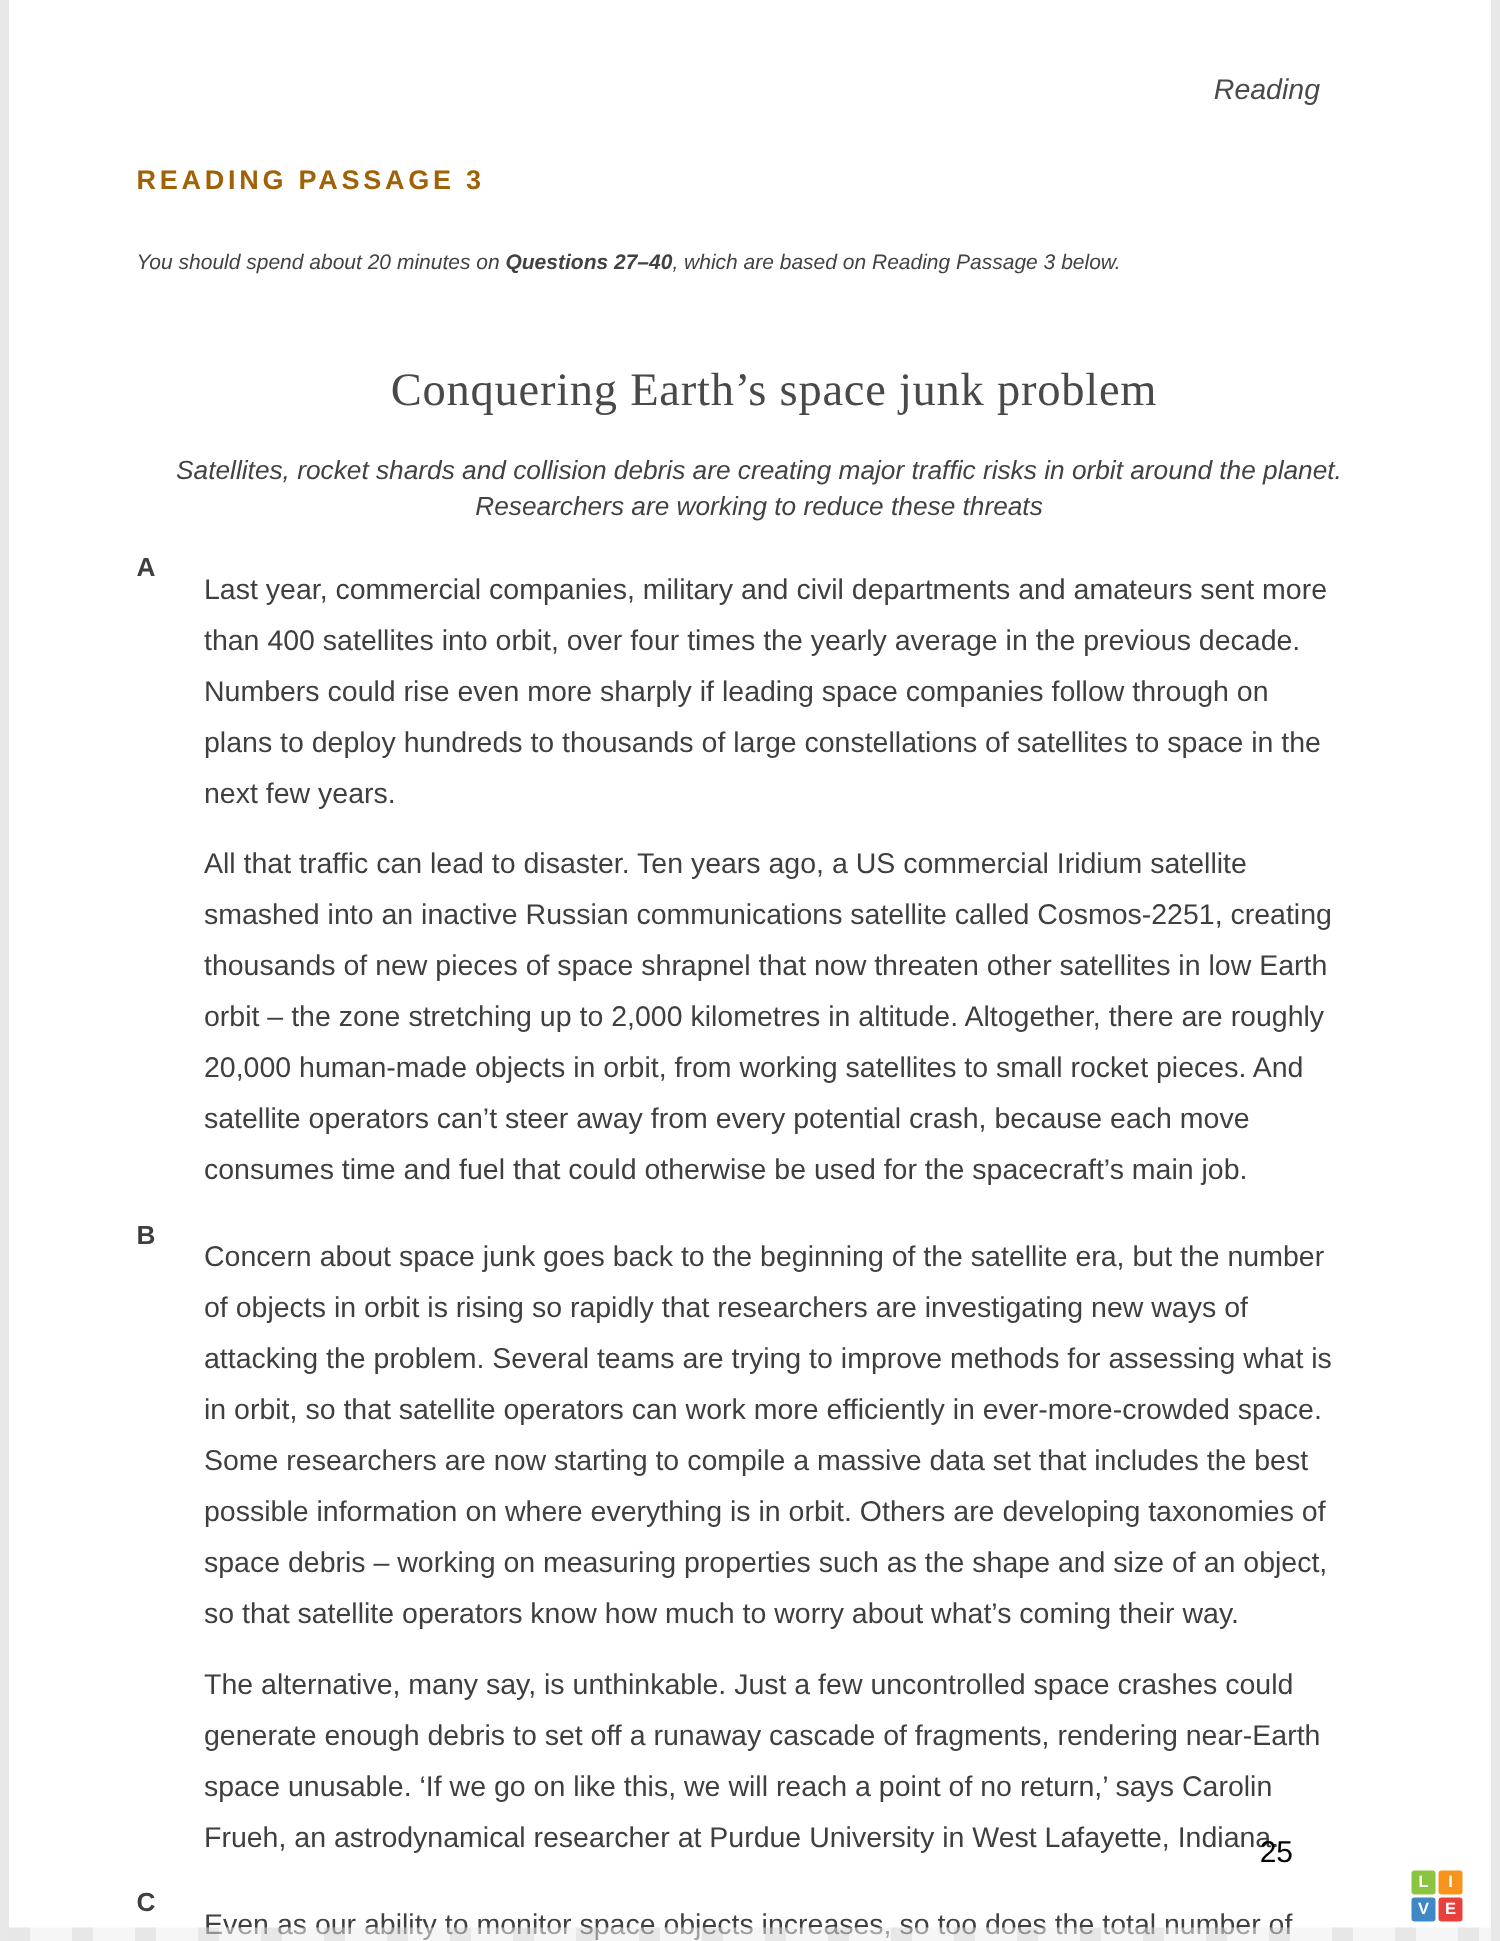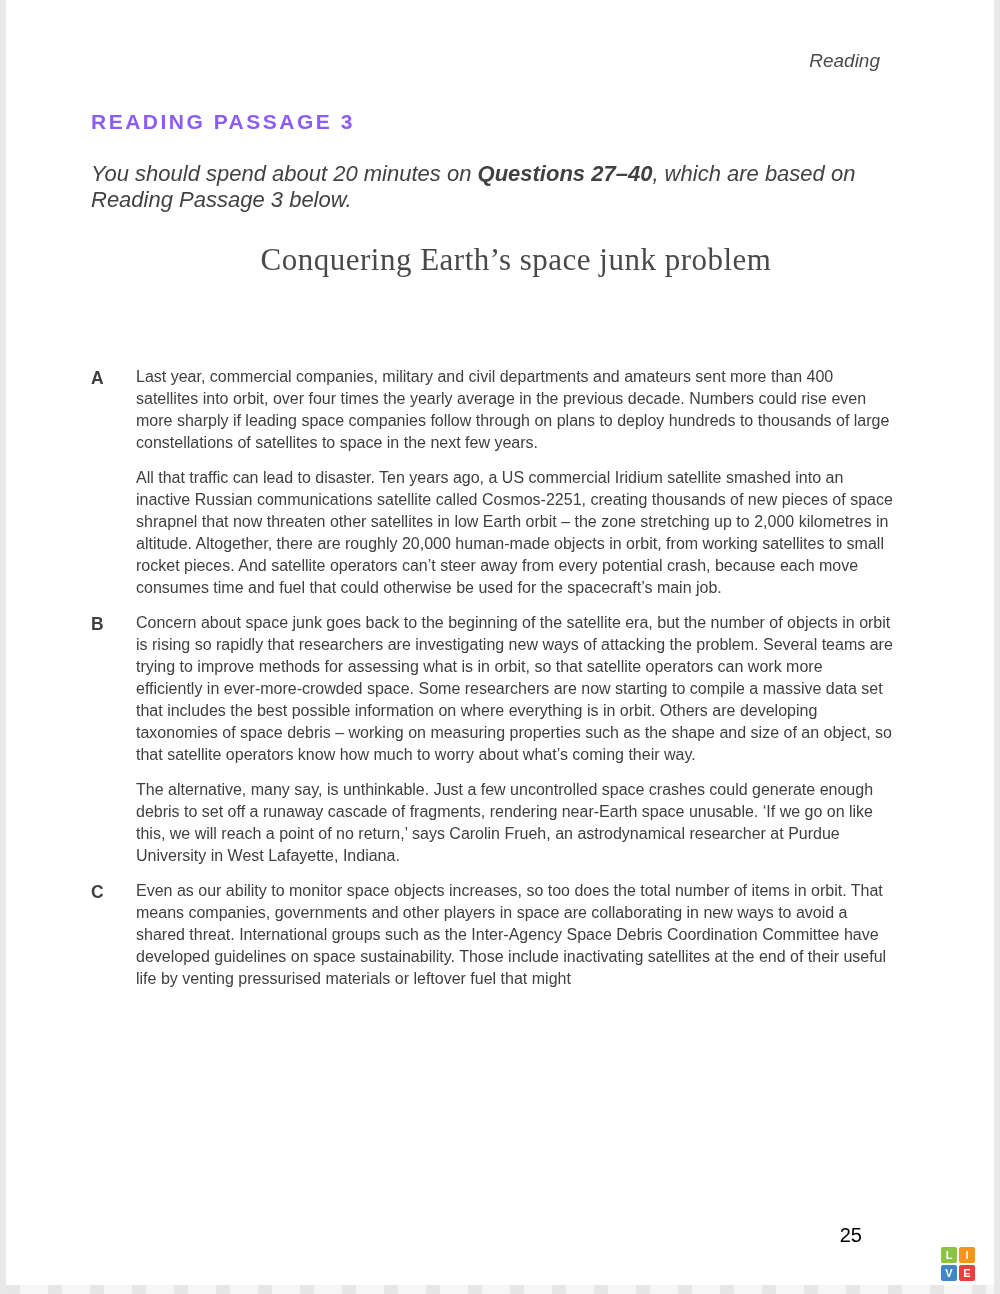--- a/index.html
+++ b/index.html
@@ -19,31 +19,31 @@
     right: 114px;
     font-style: italic;
     font-size: 19px;
     color: #4a4a4a;
   }
   .section-heading {
     position: absolute;
     top: 110px;
     left: 85px;
     font-weight: bold;
-    font-size: 21px;
+    font-size: 18px;
     letter-spacing: 2.5px;
-    color: #8b5cf6;
+    color: #a16207;
   }
   .instruction {
     position: absolute;
     top: 161px;
     left: 85px;
     width: 820px;
     font-style: italic;
-    font-size: 22px;
+    font-size: 14px;
     line-height: 26px;
     color: #424242;
   }
   .instruction .bold-part { font-weight: bold; }
   .passage-title {
     position: absolute;
     top: 242px;
     left: 16px;
     width: 100%;
     text-align: center;
@@ -73,23 +73,23 @@
   .section { display: flex; align-items: flex-start; }
   .section-label {
     width: 45px;
     flex-shrink: 0;
     font-weight: bold;
     font-size: 17.5px;
     line-height: 25px;
   }
   .section-body { flex: 1; }
   .section-body p {
-    margin: 0 0 13px 0;
-    font-size: 16px;
-    line-height: 22px;
+    margin: 11px 0 13px 0;
+    font-size: 19px;
+    line-height: 34px;
   }
   .page-number {
     position: absolute;
     top: 1224px;
     right: 132px;
     font-size: 20px;
     color: #000000;
   }
   .footer-logo {
     position: absolute;
@@ -143,20 +143,21 @@
   <div class="reading-label">Reading</div>
 
   <h1 class="section-heading" style="margin:0;">READING PASSAGE 3</h1>
 
   <p class="instruction" style="margin:0;">
     <span>You should spend about 20 minutes on </span><span class="bold-part">Questions 27–40</span><span>, which are based on Reading Passage 3 below.</span>
   </p>
 
   <h2 class="passage-title" style="margin:0;">Conquering Earth’s space junk problem</h2>
 
+  <p class="passage-subtitle" style="margin:0;">Satellites, rocket shards and collision debris are creating major traffic risks in orbit around the planet. Researchers are working to reduce these threats</p>
 
   <div class="passage">
 
     <div class="section">
       <div class="section-label">A</div>
       <div class="section-body">
         <p>Last year, commercial companies, military and civil departments and amateurs sent more than 400 satellites into orbit, over four times the yearly average in the previous decade. Numbers could rise even more sharply if leading space companies follow through on plans to deploy hundreds to thousands of large constellations of satellites to space in the next few years.</p>
         <p>All that traffic can lead to disaster. Ten years ago, a US commercial Iridium satellite smashed into an inactive Russian communications satellite called Cosmos-2251, creating thousands of new pieces of space shrapnel that now threaten other satellites in low Earth orbit – the zone stretching up to 2,000 kilometres in altitude. Altogether, there are roughly 20,000 human-made objects in orbit, from working satellites to small rocket pieces. And satellite operators can’t steer away from every potential crash, because each move consumes time and fuel that could otherwise be used for the spacecraft’s main job.</p>
       </div>
     </div>

